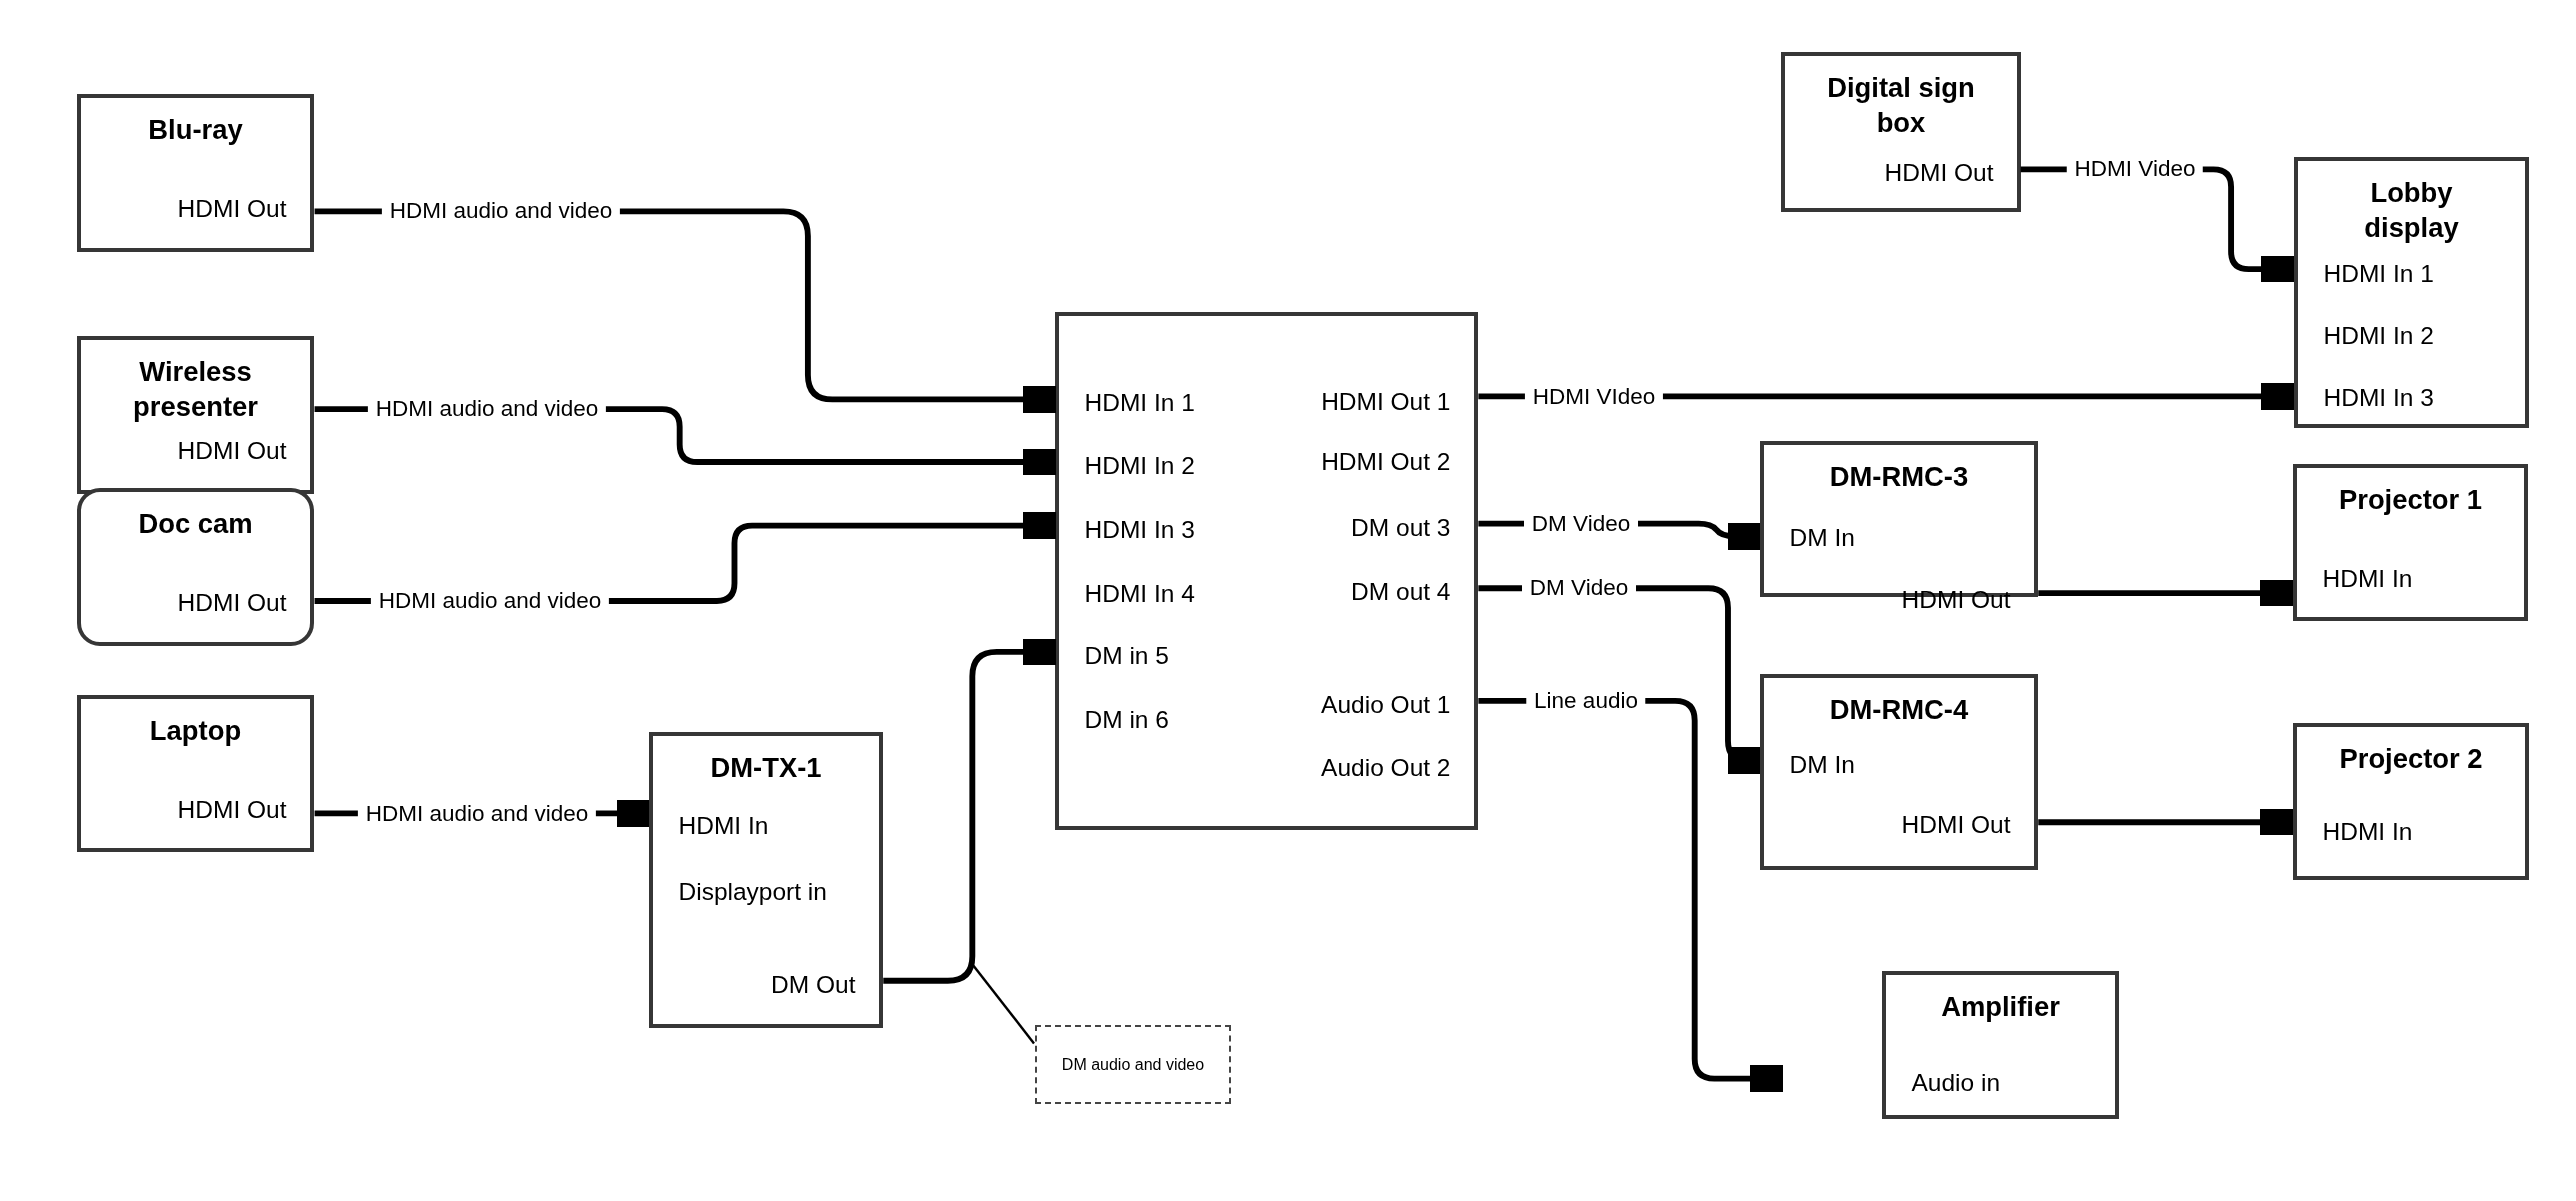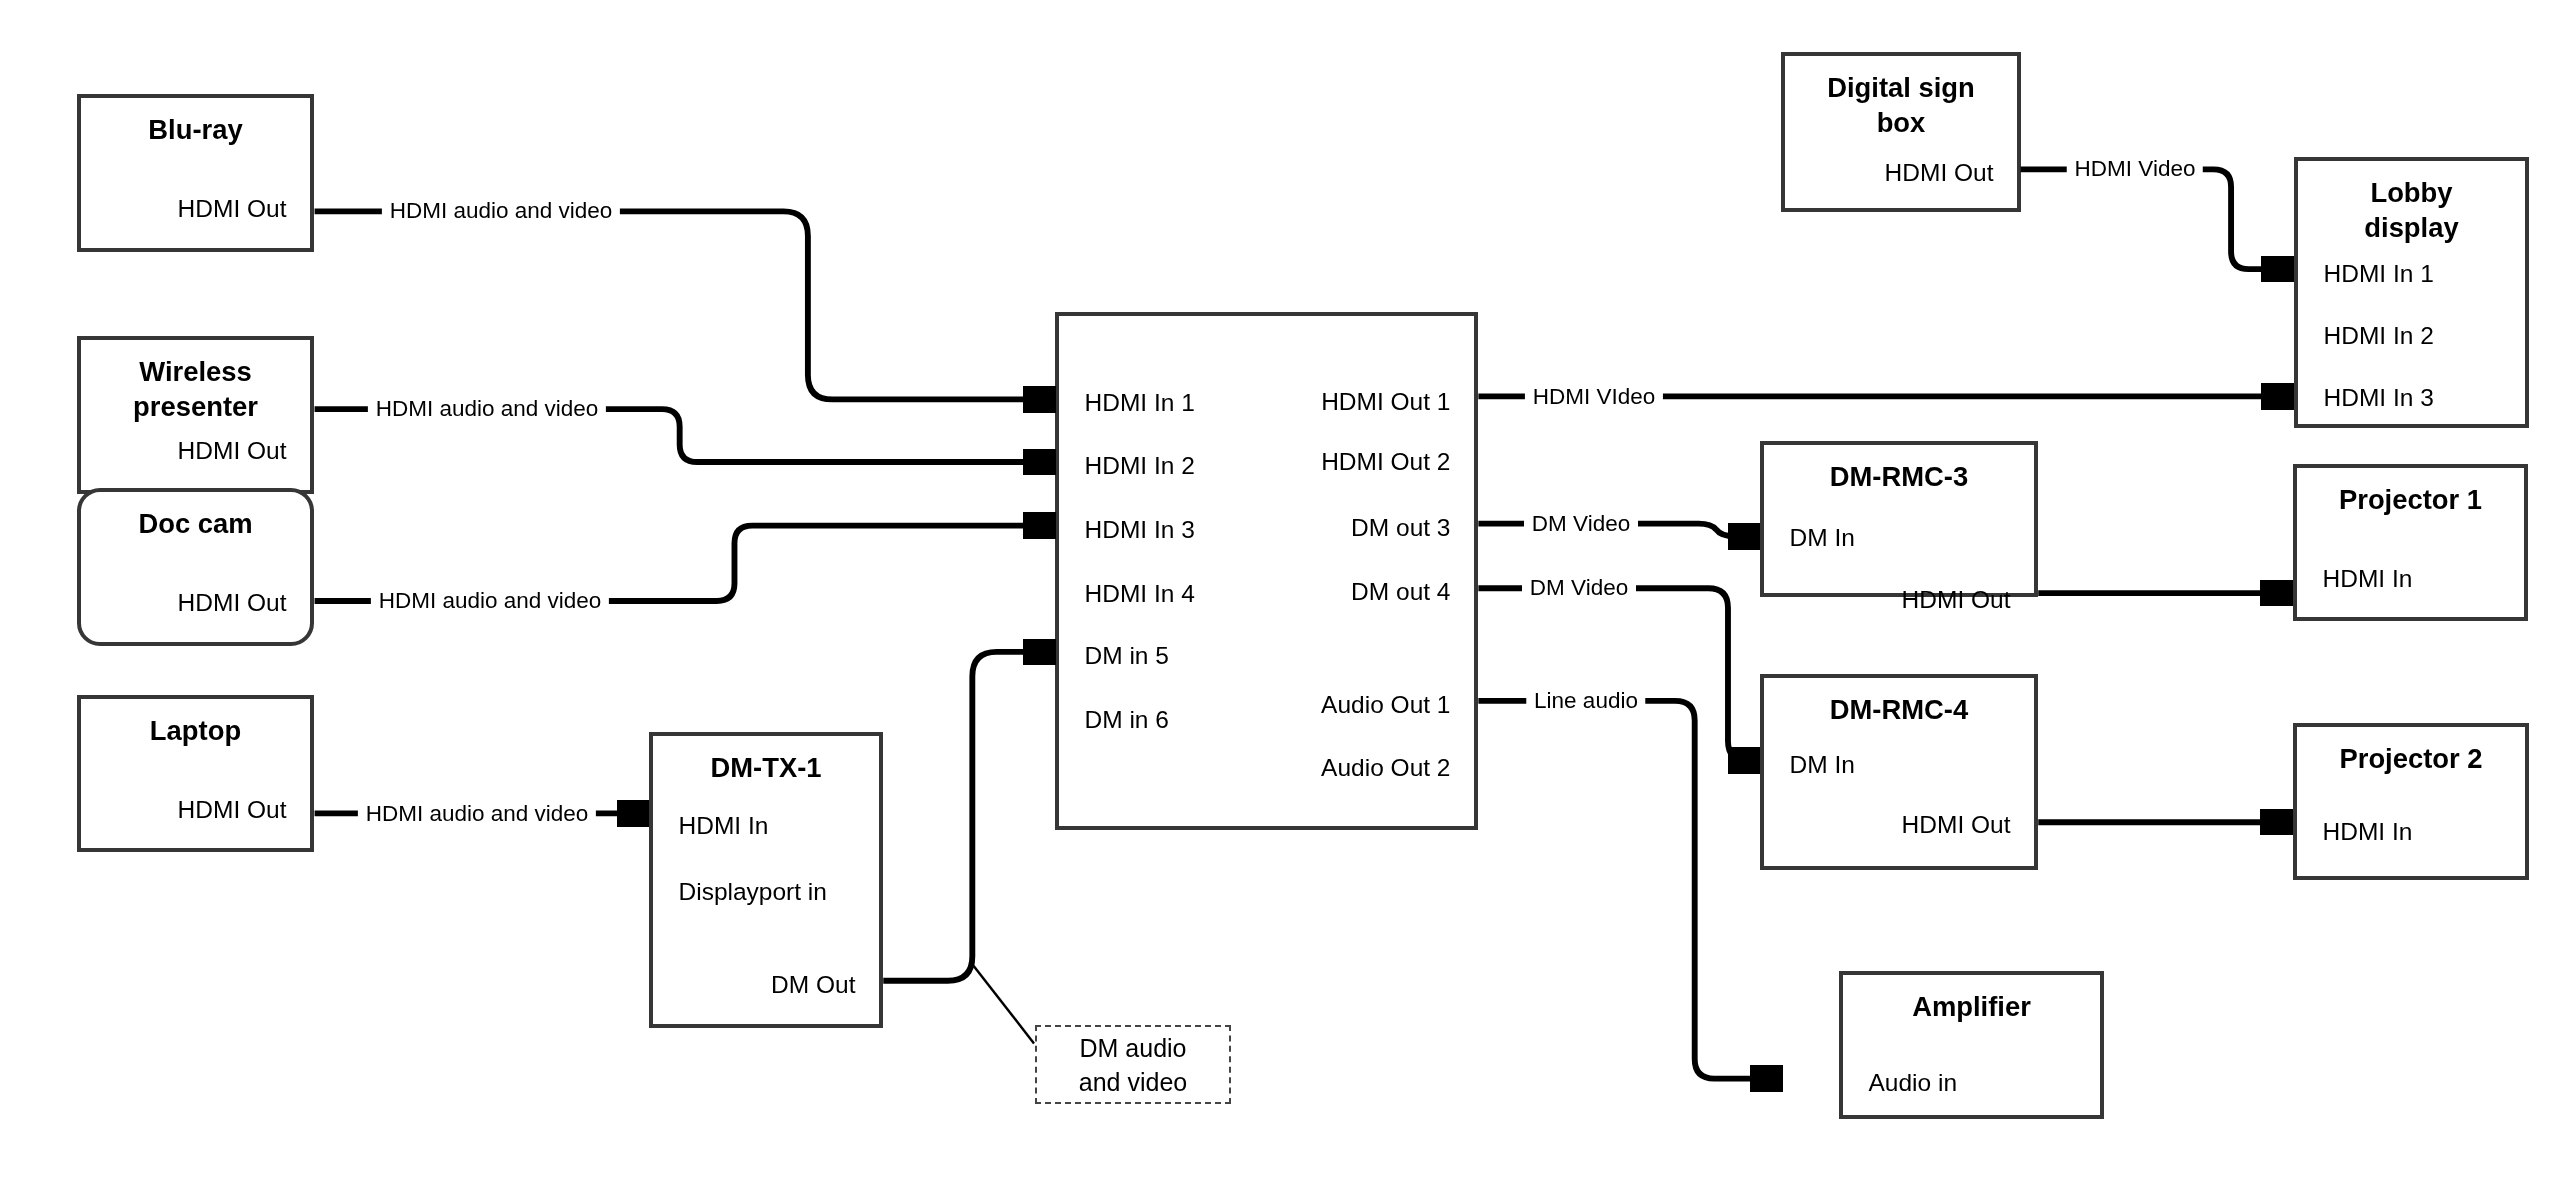--- a/index.html
+++ b/index.html
@@ -21,36 +21,36 @@
   #n-doccam   {left:77px;  top:488px; width:237px; height:158px;border-radius:23px;}
   #n-laptop   {left:77px;  top:695px; width:237px; height:157px;}
   #n-dmtx1    {left:649px; top:732px; width:234px; height:296px;}
   #n-dm8x8    {left:1055px;top:312px; width:423px; height:518px;}
   #n-digsign  {left:1781px;top:52px;  width:240px; height:160px;}
   #n-lobby    {left:2294px;top:157px; width:235px; height:271px;}
   #n-rmc3     {left:1760px;top:441px; width:278px; height:156px;}
   #n-proj1    {left:2293px;top:464px; width:235px; height:157px;}
   #n-rmc4     {left:1760px;top:674px; width:278px; height:196px;padding-left:32px;}
   #n-proj2    {left:2293px;top:723px; width:236px; height:157px;}
-  #n-amp      {left:1839px;top:971px; width:265px; height:148px;}
+  #n-amp      {left:1882px;top:971px; width:237px; height:148px;}
 
   
   #edges{position:absolute;left:0;top:0;width:2576px;height:1201px;pointer-events:none;}
   #edges path{fill:none;stroke:#000;stroke-width:6;stroke-linejoin:round;}
   #edges path.thin{stroke-width:2.5;}
 
   
   .elabel{position:absolute;transform:translate(-50%,-50%);background:#fff;
           font-size:22.5px;line-height:25.5px;padding:1px 7.8px;white-space:nowrap;z-index:5;}
 
   
   .note{position:absolute;left:1035px;top:1025px;width:196px;height:79px;
         border:2px dashed #444;box-sizing:border-box;background:#fff;
         display:flex;align-items:center;justify-content:center;text-align:center;}
-  .note span{display:block;width:149px;font-size:25px;line-height:34px;}
+  .note span{display:block;width:149px;font-size:16px;line-height:26px;}
 </style>
 </head>
 <body>
 
 <div id="canvas">
 
   <div class="node" id="n-bluray">
     <div class="title">Blu-ray</div>
     <div class="port pr" style="top:98px">HDMI Out</div>
   </div>

